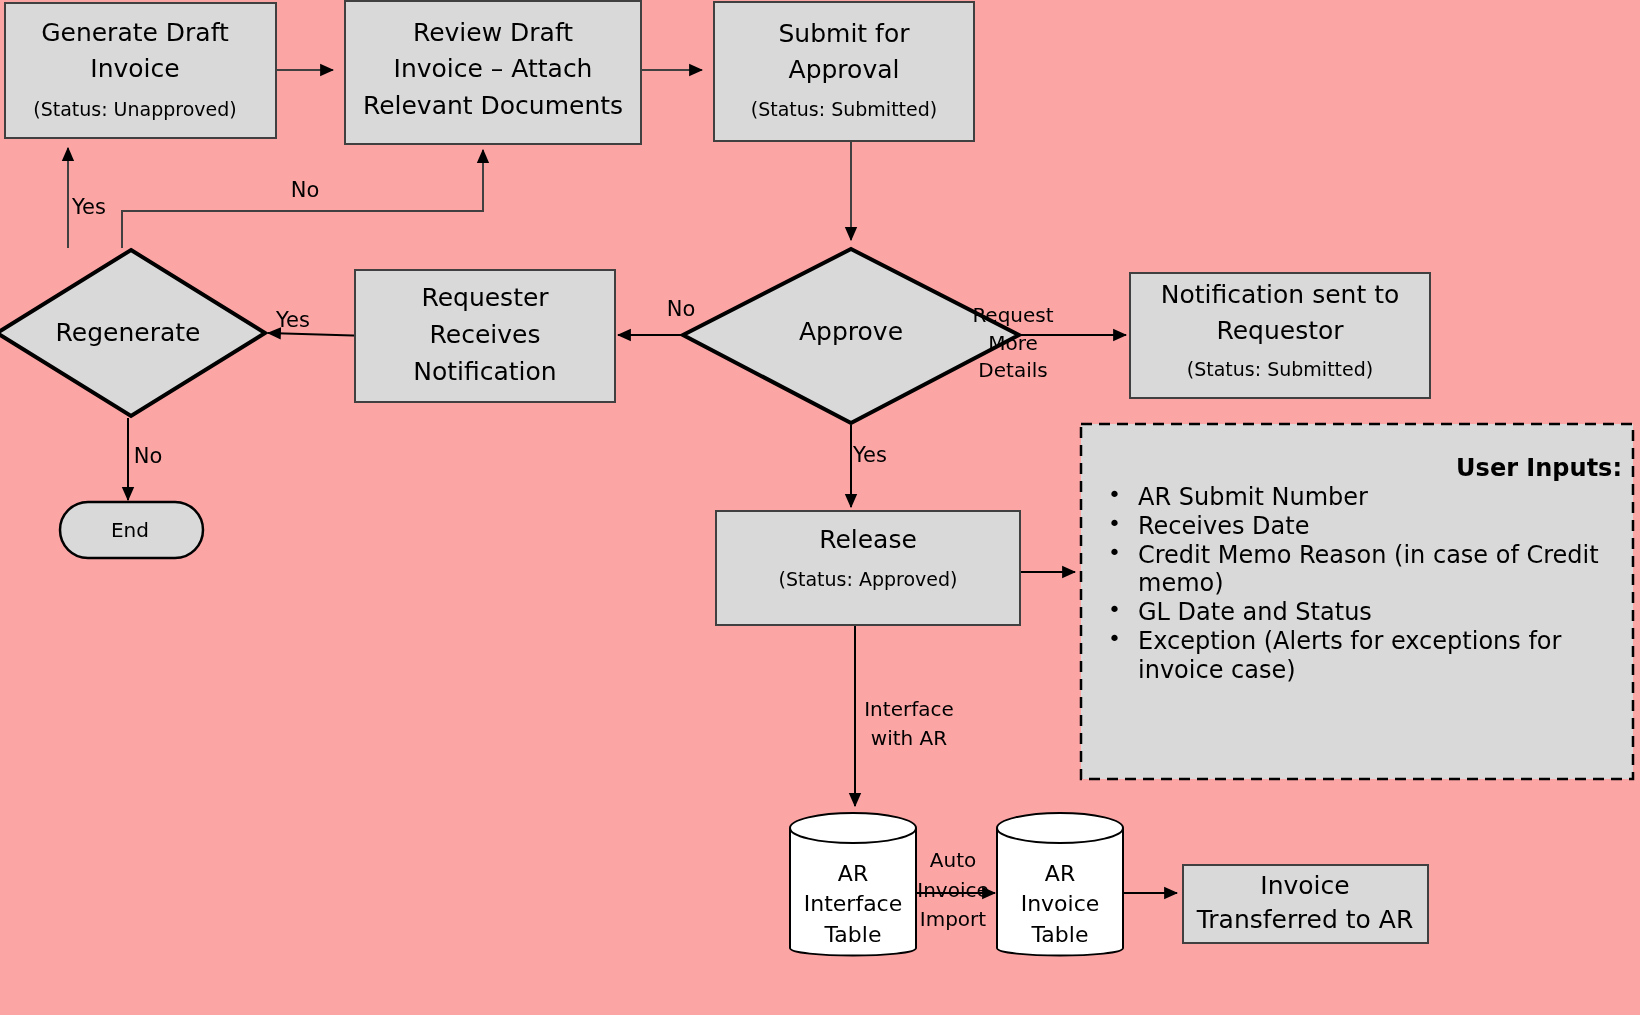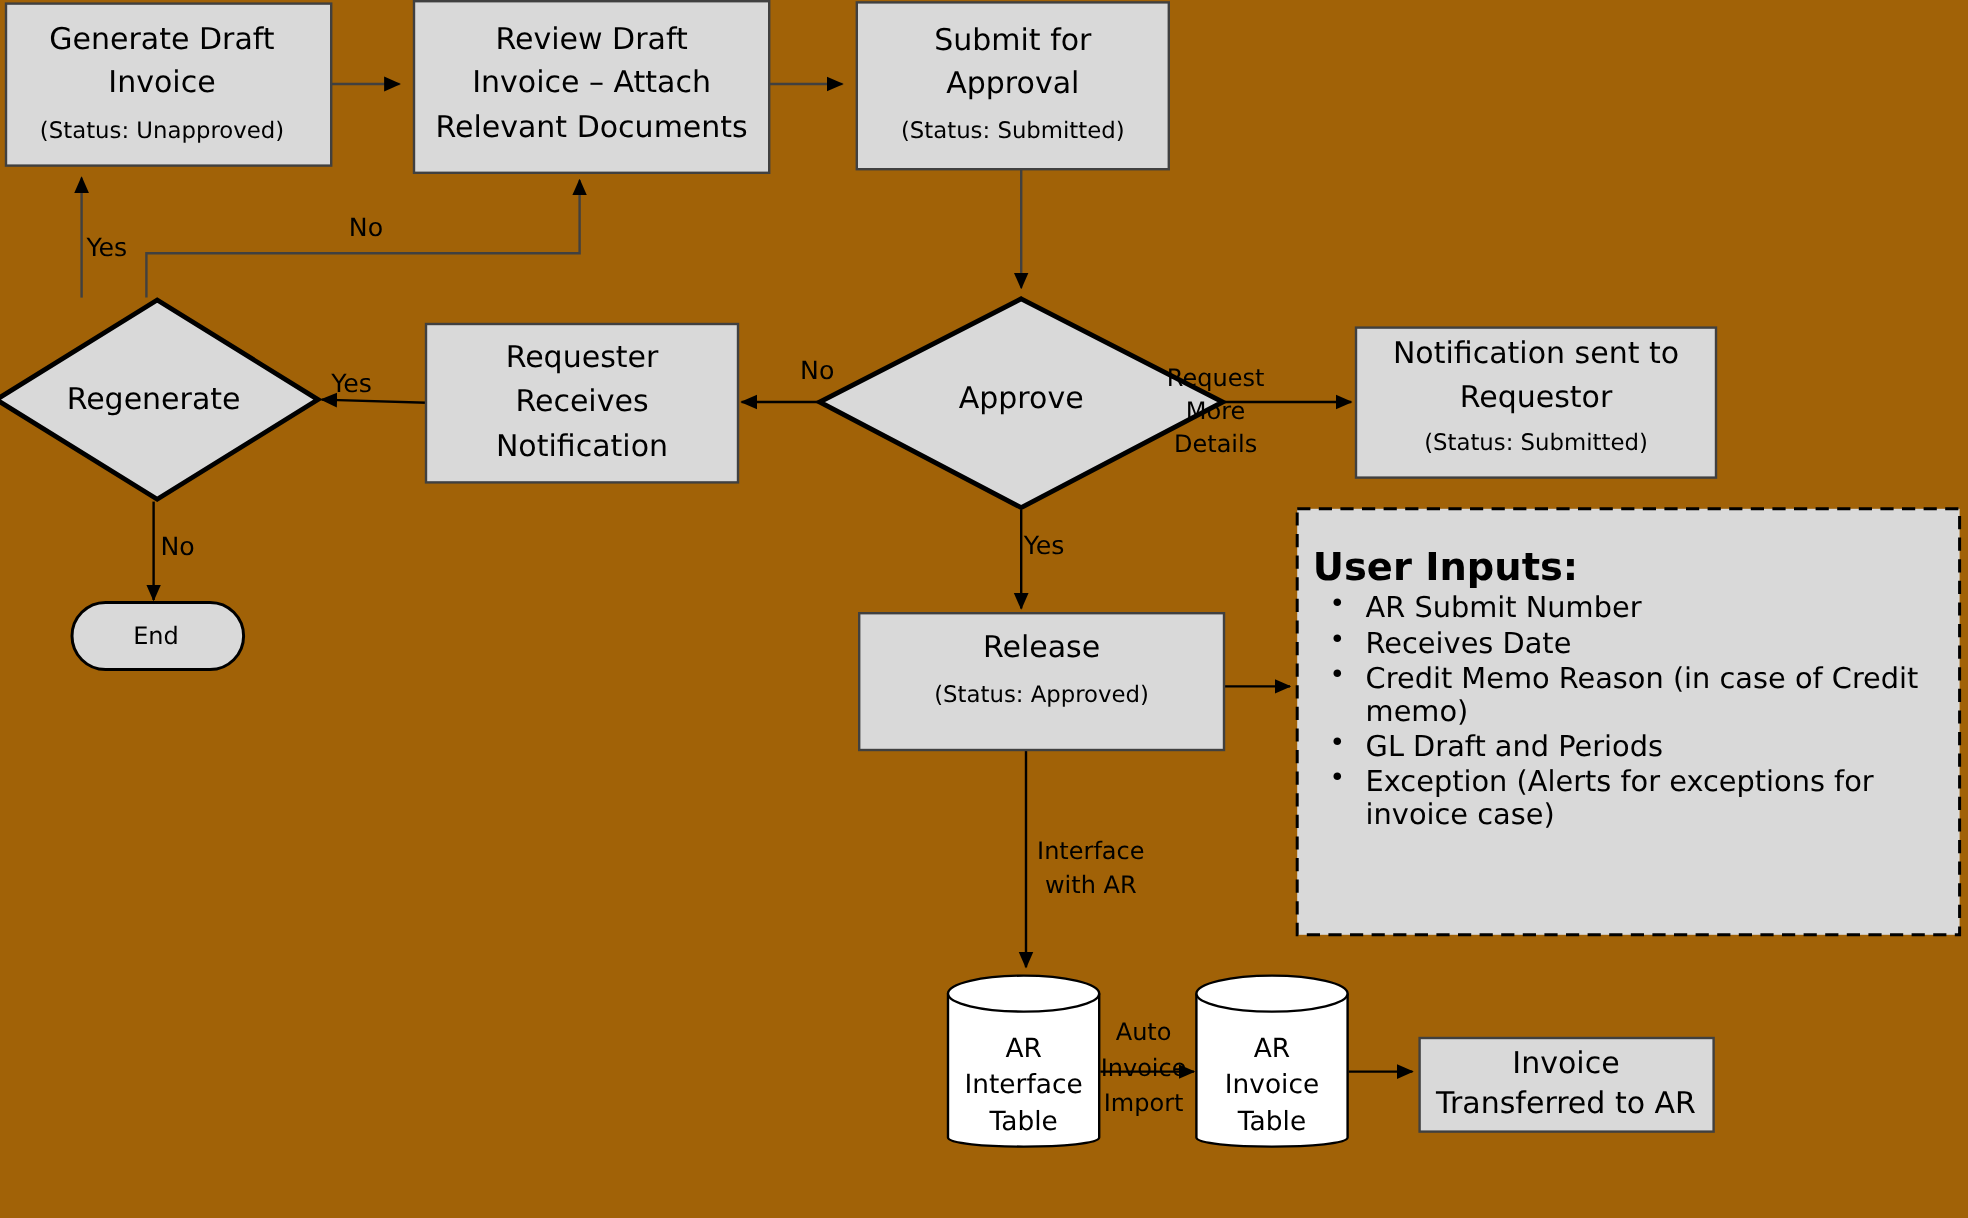--- a/index.html
+++ b/index.html
@@ -10,21 +10,21 @@
   body {
     width: 1640px;
     height: 1015px;
     font-family: "DejaVu Sans", sans-serif;
     overflow: hidden;
   }
   #diagram-root {
     position: relative;
     width: 1640px;
     height: 1015px;
-    background: #a16207;
+    background: #fca5a5;
   }
   svg.flow {
     position: absolute;
     top: 0;
     left: 0;
     width: 1640px;
     height: 1015px;
   }
   .node-rect {
     fill: #d9d9d9;
@@ -98,22 +98,23 @@
     font-family: "DejaVu Sans", sans-serif;
     font-size: 24px;
     color: #000000;
     line-height: 1.17;
     box-sizing: border-box;
     padding: 4px 6px 0 6px;
     pointer-events: none;
   }
   .panel-head {
     font-weight: bold;
-    font-size: 32px;
+    font-size: 24px;
     margin: 0 0 1px 0;
+    text-align: right;
   }
   .panel-list {
     list-style: none;
     margin: 0 0 1px 0;
     padding: 0;
   }
   .panel-list li {
     position: relative;
     padding-left: 44px;
     margin: 0 0 1px 0;
@@ -267,18 +268,18 @@
   </svg>
 
   <div class="panel-text">
     <div class="panel-head">User Inputs:</div>
     <ul class="panel-list">
       <li><span class="bullet">•</span><span>AR Submit Number</span></li>
       <li><span class="bullet">•</span><span>Receives Date</span></li>
       <li><span class="bullet">•</span><span>Credit Memo Reason (in case of Credit memo)</span></li>
     </ul>
     <ul class="panel-list">
-      <li><span class="bullet">•</span><span>GL Draft and Periods</span></li>
+      <li><span class="bullet">•</span><span>GL Date and Status</span></li>
       <li><span class="bullet">•</span><span>Exception (Alerts for exceptions for invoice case)</span></li>
     </ul>
   </div>
 
 </div>
 
 </body></html>

